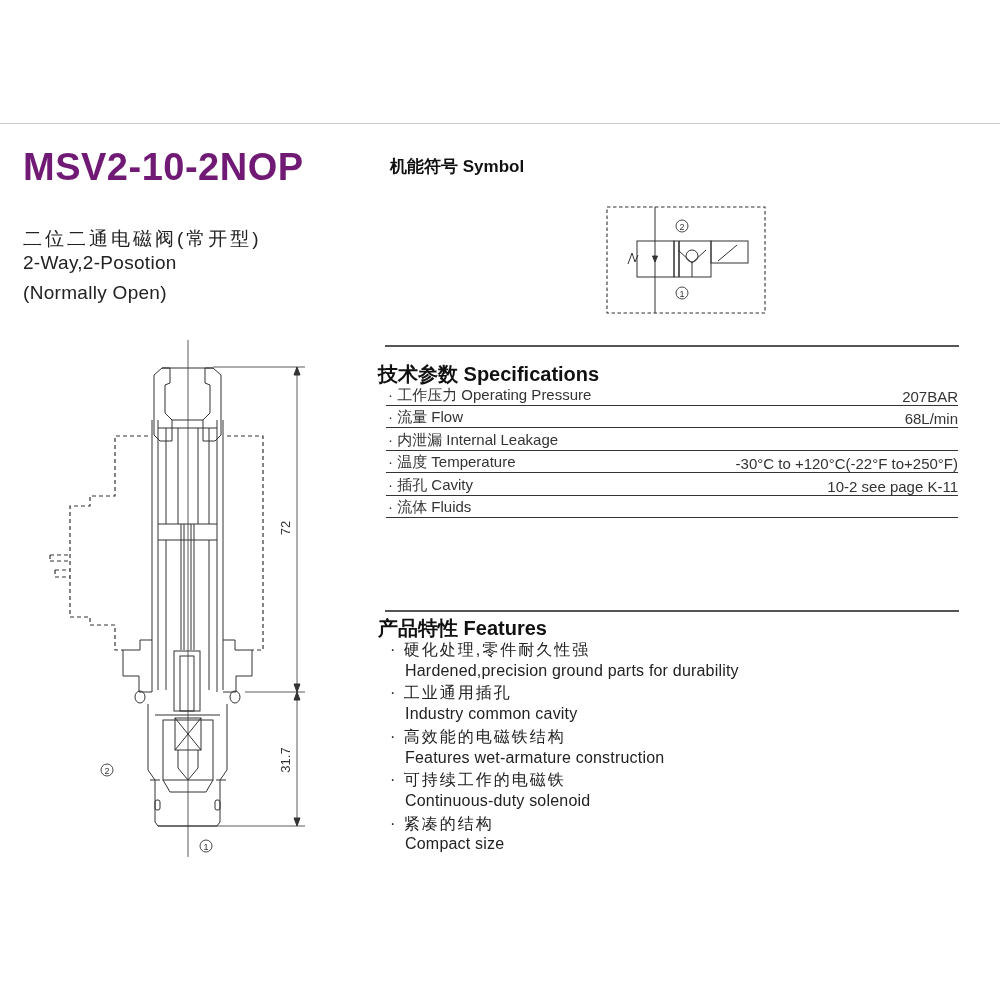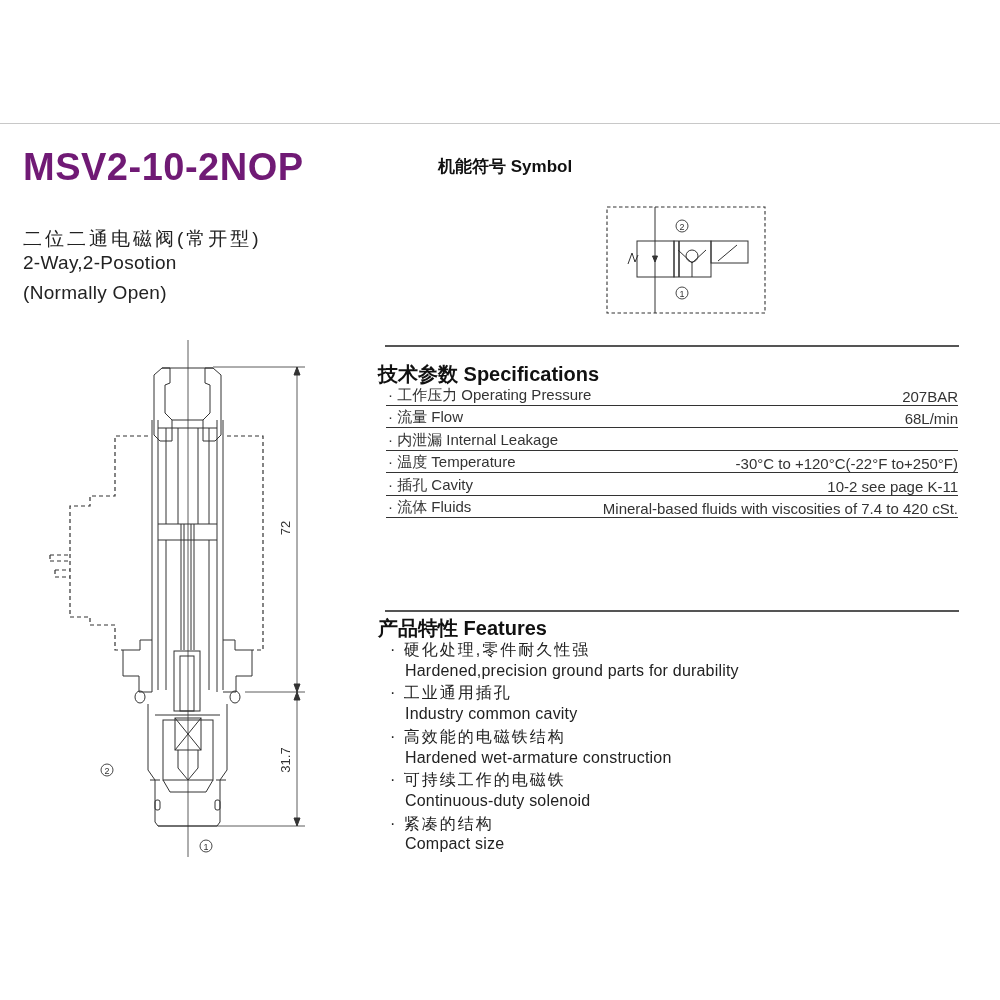--- a/index.html
+++ b/index.html
@@ -9,21 +9,21 @@
   .top-rule { position: absolute; left: 0; top: 123px; width: 1000px; height: 1px; background: #c8c8c8; }
 
   .model-title { position: absolute; left: 23px; top: 146px; font-size: 38px; font-weight: bold; letter-spacing: 0.5px; color: #701a75; }
   .subtitle { position: absolute; left: 23px; font-size: 19px; color: #222; white-space: nowrap; letter-spacing: 0.3px; }
   .subtitle.cn { top: 226px; letter-spacing: 3px; }
   .subtitle.en1 { top: 252px; }
   .subtitle.en2 { top: 282px; }
 
   .drawing { position: absolute; left: 0; top: 330px; }
 
-  .symbol-heading { position: absolute; left: 390px; top: 155px; font-size: 17px; font-weight: bold; color: #111; margin-left: 48px; }
+  .symbol-heading { position: absolute; left: 390px; top: 155px; font-size: 17px; font-weight: bold; color: #111; }
   .symbol-diagram { position: absolute; left: 600px; top: 200px; }
 
   .section-rule { position: absolute; left: 385px; width: 574px; height: 2px; background: #555; }
   .section-heading { position: absolute; left: 378px; font-size: 20px; font-weight: bold; color: #111; white-space: nowrap; }
 
   .spec-row { position: absolute; left: 386px; width: 572px; height: 22px; border-bottom: 1.5px solid #333; font-size: 15px; color: #333; display: flex; justify-content: space-between; align-items: flex-end; white-space: nowrap; }
   .spec-label { padding-left: 2px; }
   .spec-value { text-align: right; }
 
   .feature { position: absolute; left: 390px; font-size: 16px; color: #222; white-space: nowrap; }
@@ -156,28 +156,27 @@
 <div class="spec-row" style="top:451px;">
   <span class="spec-label">· 温度 Temperature</span>
   <span class="spec-value">-30°C to +120°C(-22°F to+250°F)</span>
 </div>
 <div class="spec-row" style="top:474px;gap:32px;">
   <span class="spec-label">· 插孔 Cavity</span>
   <span class="spec-value">10-2 see page K-11</span>
 </div>
 <div class="spec-row" style="top:496px;">
   <span class="spec-label">· 流体 Fluids</span>
-  <span class="spec-value">Mineral-based fluids with viscosities of 7.4 to 420 cSt.</span>
 </div>
 
 <div class="section-rule" style="top:610px;"></div>
 <div class="section-heading" style="top:615px;">产品特性 Features</div>
 
 <div class="feature cn" style="top:640px;">· 硬化处理,零件耐久性强</div>
 <div class="feature en" style="top:662px;">Hardened,precision ground parts for durability</div>
 <div class="feature cn" style="top:683px;">· 工业通用插孔</div>
 <div class="feature en" style="top:705px;">Industry common cavity</div>
 <div class="feature cn" style="top:727px;">· 高效能的电磁铁结构</div>
-<div class="feature en" style="top:749px;">Hardened wet-armature construction</div>
+<div class="feature en" style="top:749px;">Features wet-armature construction</div>
 <div class="feature cn" style="top:770px;">· 可持续工作的电磁铁</div>
 <div class="feature en" style="top:792px;">Continuous-duty solenoid</div>
 <div class="feature cn" style="top:814px;">· 紧凑的结构</div>
 <div class="feature en" style="top:835px;">Compact  size</div>
 
 </body></html>

